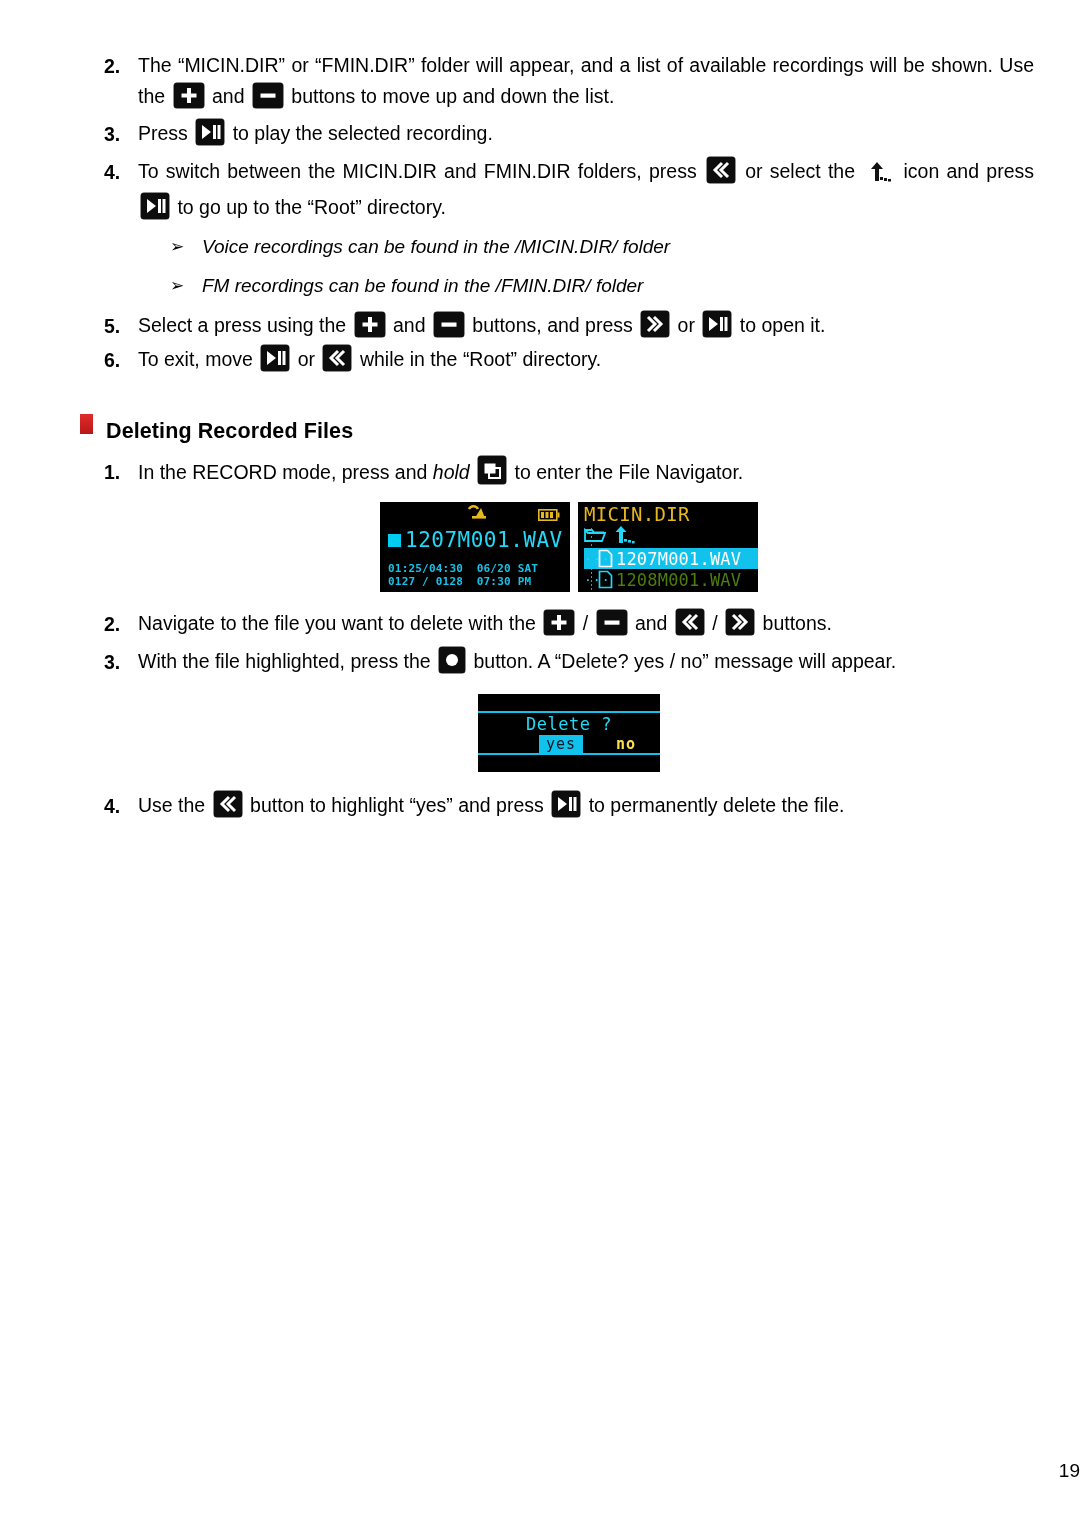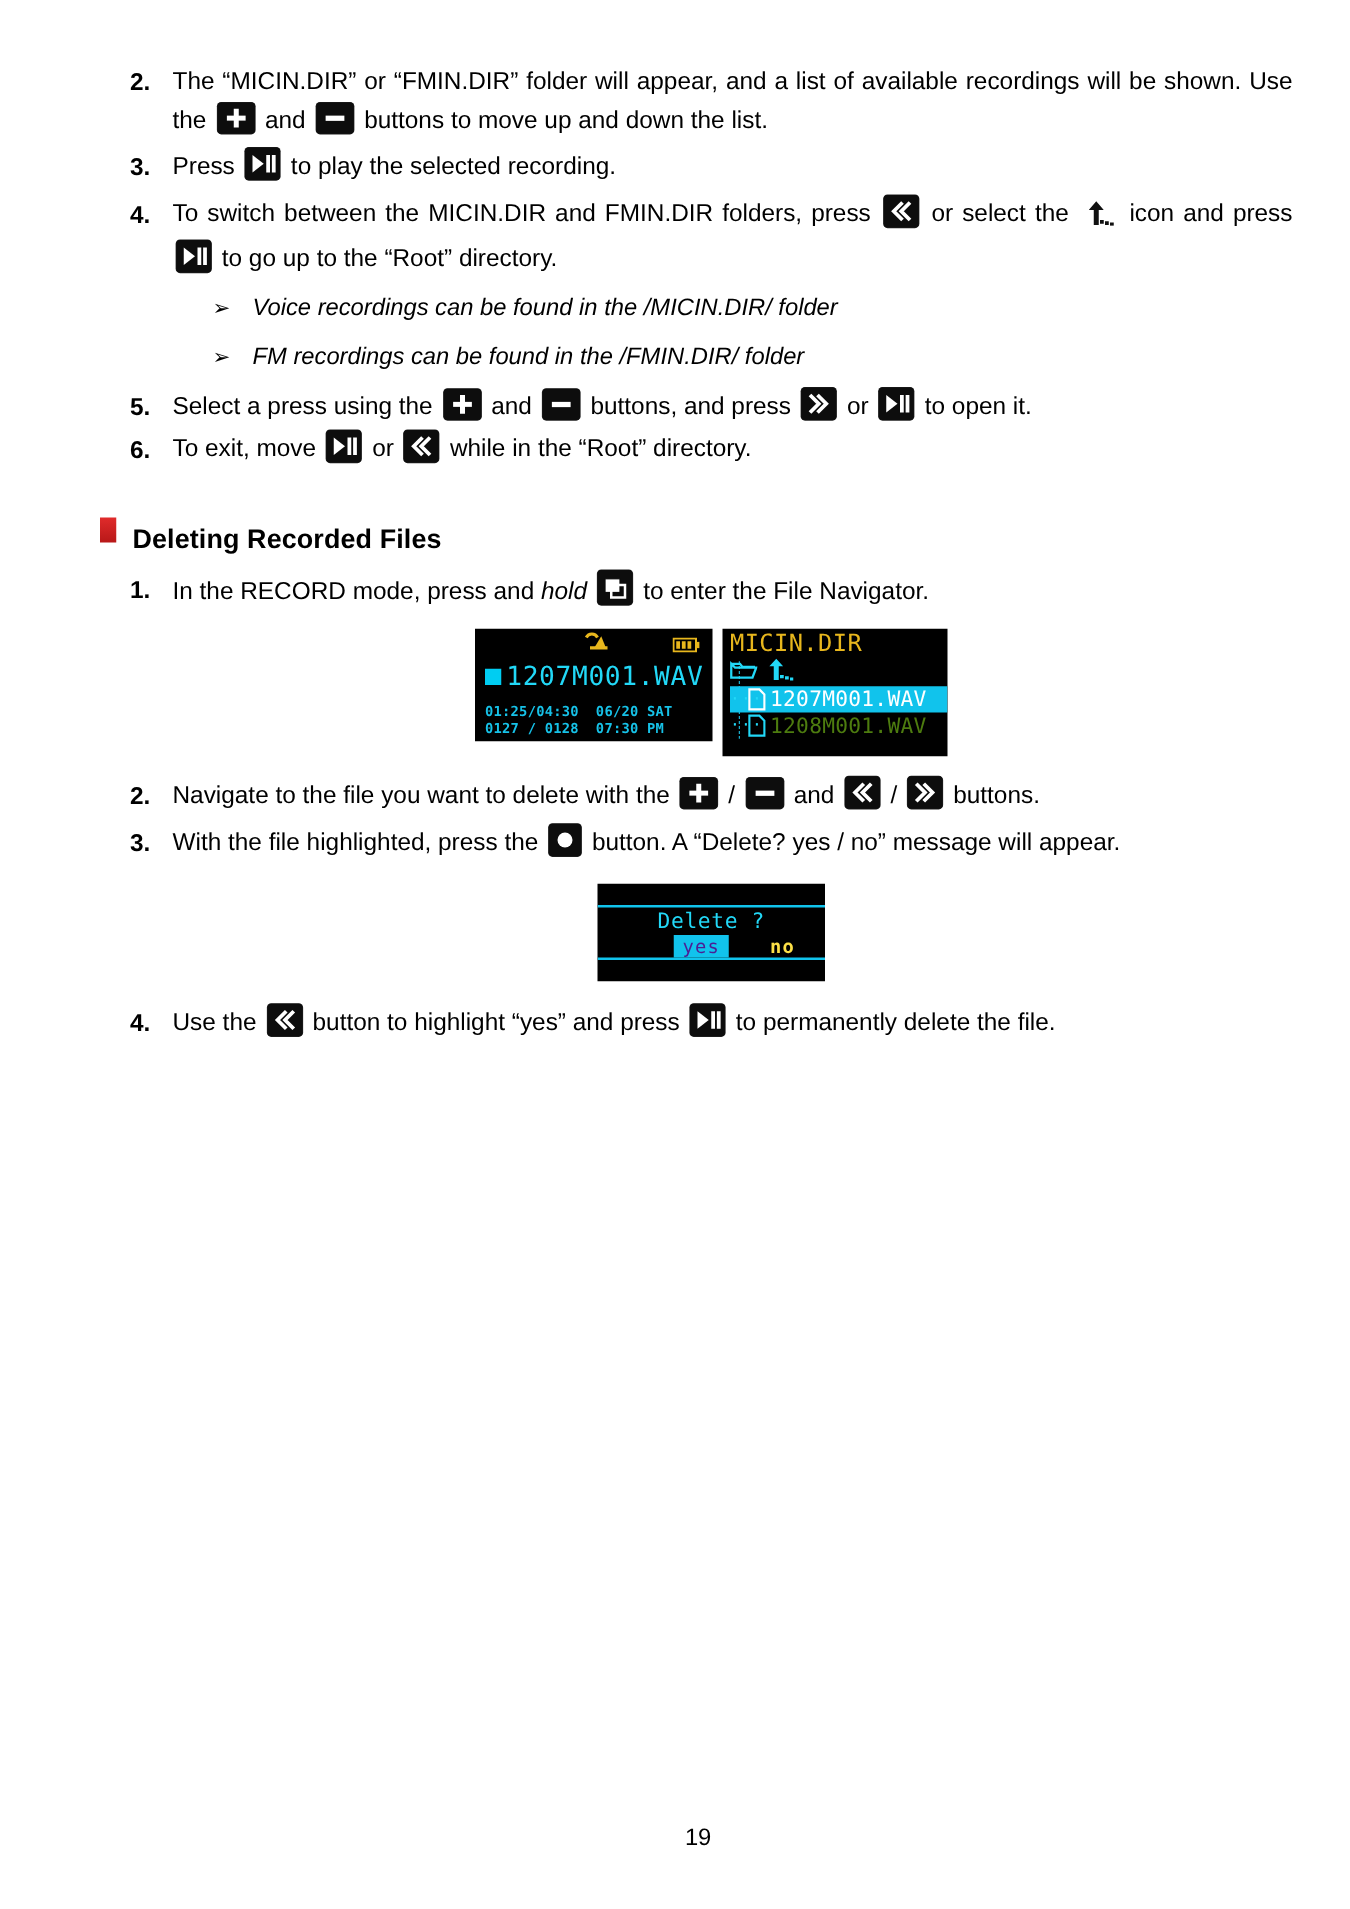--- a/index.html
+++ b/index.html
@@ -172,21 +172,21 @@
     letter-spacing: 0.2px;
     font-weight: bold;
     font-family: "DejaVu Sans Mono", monospace;
     white-space: pre;
   }
   .lcd-a .statline1 { top: 60px; }
   .lcd-a .statline2 { top: 73px; }
 
   .lcd-b {
     width: 180px;
-    height: 102px;
+    height: 90px;
   }
   .lcd-b .dirtitle {
     position: absolute;
     left: 6px; top: 1px;
     color: #e8b71d;
     font-size: 19px;
     letter-spacing: 0.3px;
     font-family: "DejaVu Sans Mono", monospace;
   }
   .lcd-b .tree-line {
@@ -262,38 +262,38 @@
     top: 41px;
     left: 0; right: 0;
     display: flex;
     justify-content: center;
     gap: 26px;
     font-family: "DejaVu Sans Mono", monospace;
     font-size: 15px;
   }
   .lcd-c .yes {
     background: #11c3ec;
-    color: #4c1d95;
+    color: #0f172a;
     padding: 0 7px;
     letter-spacing: 1px;
     margin-left: 44px;
   }
   .lcd-c .no {
     color: #fde047;
     padding: 0 7px;
     letter-spacing: 1px;
     font-weight: bold;
   }
 
   
   .pagenum {
     position: absolute;
     left: 0; right: 0;
     bottom: 45px;
-    text-align: center;
+    text-align: right;
     font-size: 19px;
     margin-left: 37px;
   }
 </style>
 </head>
 <body>
 
 <div class="page">
   <div class="content">
 

